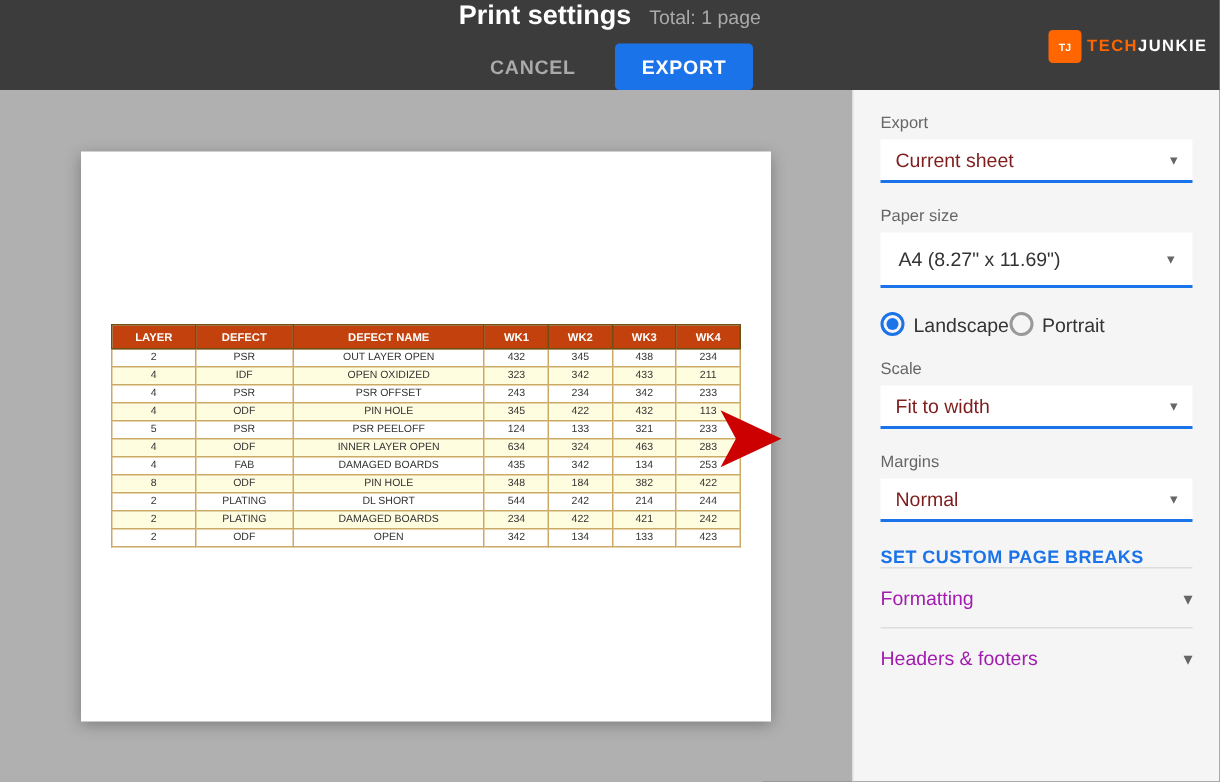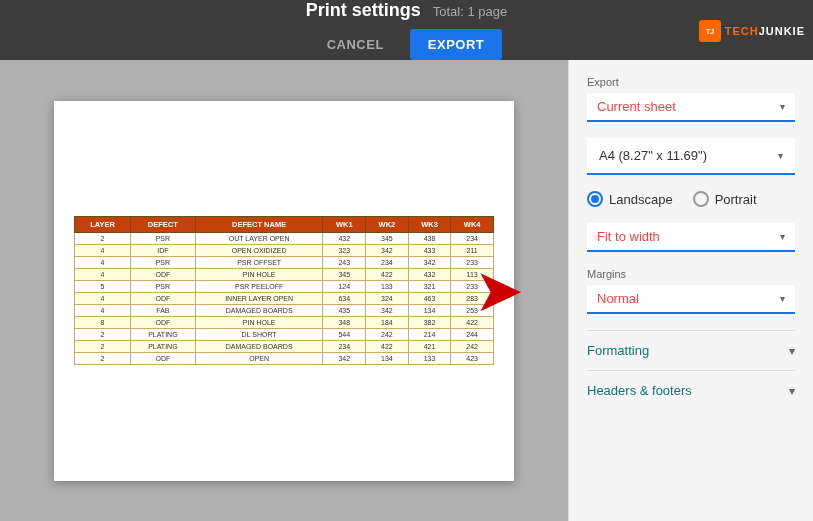--- a/index.html
+++ b/index.html
@@ -184,21 +184,21 @@
       padding: 6px 10px;
       background: #ffffff;
       border: none;
       border-bottom: 2px solid #1a73e8;
       font-size: 13px;
       color: #333;
       cursor: pointer;
     }
     .setting-dropdown-text {
       font-size: 13px;
-      color: #ef4444;
+      color: #7f1d1d;
       text-align: center;
     }
     .chevron-down {
       font-size: 10px;
       color: #666;
     }
 
     
     .paper-size-box {
       width: 100%;
@@ -211,21 +211,20 @@
       display: flex;
       justify-content: space-between;
       align-items: center;
       cursor: pointer;
     }
 
     
     .orientation-options {
       display: flex;
       align-items: center;
-      gap: 20px;
       margin-top: 6px;
     }
     .radio-option {
       display: flex;
       align-items: center;
       gap: 6px;
       cursor: pointer;
     }
     .radio-circle {
       width: 16px;
@@ -266,21 +265,21 @@
     .collapsible-section {
       border-top: 1px solid #ddd;
       padding: 12px 0;
       display: flex;
       justify-content: space-between;
       align-items: center;
       cursor: pointer;
     }
     .collapsible-label {
       font-size: 13px;
-      color: #0f766e;
+      color: #a21caf;
     }
     .expand-icon {
       font-size: 12px;
       color: #666;
     }
   </style>
 </head>
 <body>
 
 <div class="top-bar">
@@ -433,54 +432,57 @@
 
     <div class="setting-section">
       <div class="setting-label">Export</div>
       <div class="setting-dropdown">
         <span class="setting-dropdown-text">Current sheet</span>
         <span class="chevron-down">▾</span>
       </div>
     </div>
 
     <div class="setting-section">
+      <div class="setting-label">Paper size</div>
       <div class="paper-size-box">
         <span>A4 (8.27" x 11.69")</span>
         <span class="chevron-down">▾</span>
       </div>
     </div>
 
     <div class="setting-section">
       <div class="orientation-options">
         <div class="radio-option">
           <div class="radio-circle selected"></div>
           <span class="radio-label">Landscape</span>
         </div>
         <div class="radio-option">
           <div class="radio-circle unselected"></div>
           <span class="radio-label">Portrait</span>
         </div>
       </div>
     </div>
 
     <div class="setting-section">
+      <div class="setting-label">Scale</div>
       <div class="setting-dropdown">
         <span class="setting-dropdown-text">Fit to width</span>
         <span class="chevron-down">▾</span>
       </div>
     </div>
 
     <div class="setting-section">
       <div class="setting-label">Margins</div>
       <div class="setting-dropdown">
         <span class="setting-dropdown-text">Normal</span>
         <span class="chevron-down">▾</span>
       </div>
     </div>
 
+    <a class="custom-page-breaks">SET CUSTOM PAGE BREAKS</a>
 
     <div class="collapsible-section">
       <span class="collapsible-label">Formatting</span>
       <span class="expand-icon">▾</span>
     </div>
 
     <div class="collapsible-section">
       <span class="collapsible-label">Headers &amp; footers</span>
       <span class="expand-icon">▾</span>
     </div>

